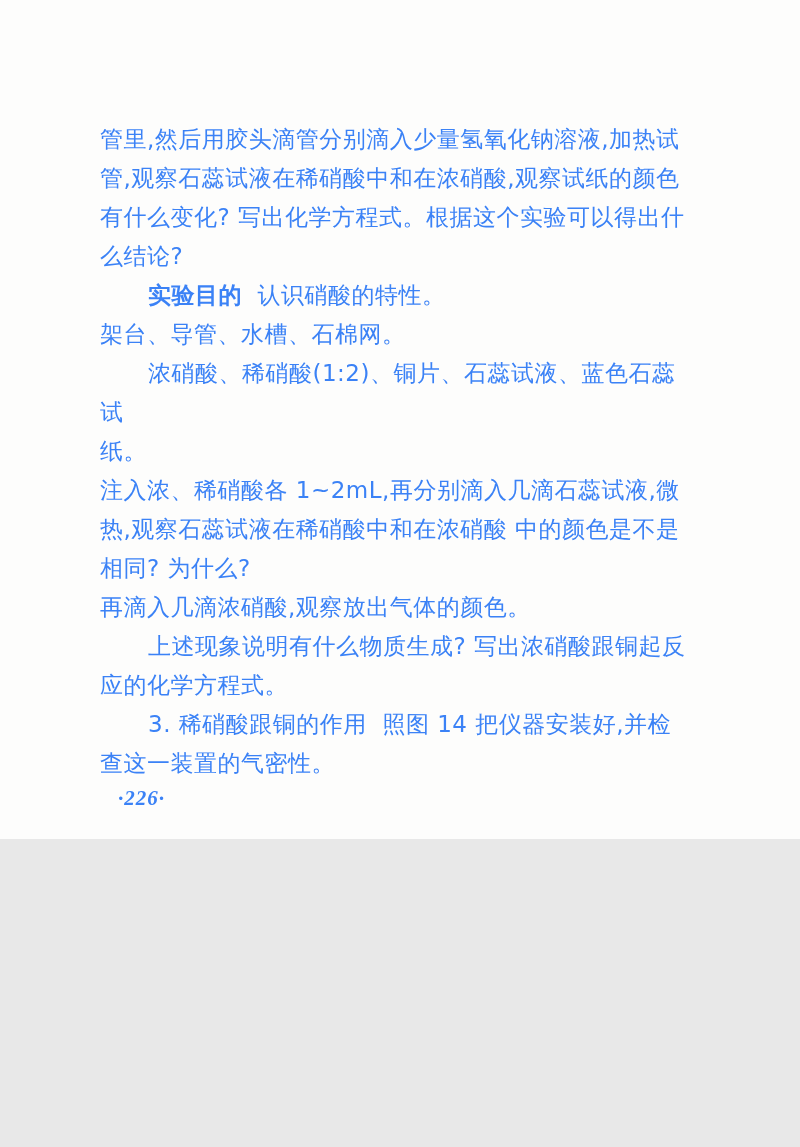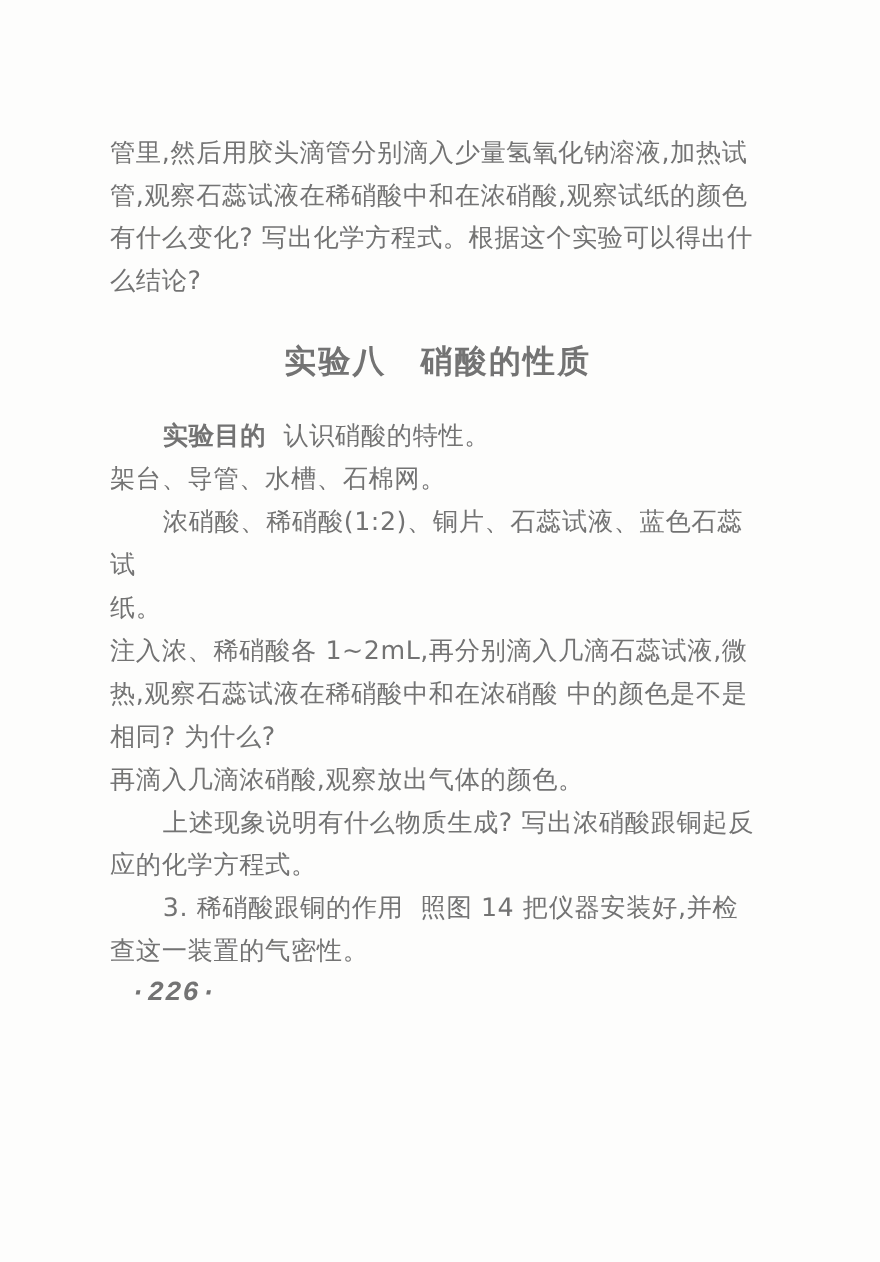--- a/index.html
+++ b/index.html
@@ -3,27 +3,27 @@
 <meta charset="utf-8">
 <style>
   html, body {
     margin: 0;
     padding: 0;
     background: #e8e8e8;
   }
   .page {
     position: relative;
     width: 800px;
-    height: 1147px;
+    height: 839px;
     margin: 0 auto;
     background: #fdfdfc;
     overflow: hidden;
     box-sizing: border-box;
     padding: 120px 104px 0 100px;
-    color: #737373;
+    color: #3b82f6;
     font-family: "DejaVu Sans", "Liberation Sans", sans-serif;
   }
   .text-blocks {
     width: 100%;
   }
   .block {
     margin: 0;
   }
   .line {
     font-size: 23px;
@@ -42,39 +42,38 @@
     font-weight: bold;
     text-align: center;
     line-height: 44px;
     margin: 30px 0 28px 0;
     letter-spacing: 2px;
     white-space: pre-wrap;
   }
   .page-number {
     margin-top: 3px;
     padding-left: 18px;
-    font-family: Liberation Mono, monospace;
+    font-family: Liberation Serif, serif;
     font-style: italic;
     font-weight: bold;
-    font-size: 25px;
+    font-size: 21px;
     letter-spacing: 1px;
   }
 </style>
 </head>
 <body>
 
 <div class="page">
   <div class="text-blocks">
       <div class="block">
         <div class="line"><span class="seg">管里,然后用胶头滴管分别滴入少量氢氧化钠溶液,加热试</span></div>
         <div class="line"><span class="seg">管,观察石蕊试液在稀硝酸中和在浓硝酸,观察试纸的颜色</span></div>
         <div class="line"><span class="seg">有什么变化? 写出化学方程式。根据这个实验可以得出什</span></div>
         <div class="line"><span class="seg">么结论?</span></div>
       </div>
-      <div class="doc-title">实验八　硝酸的性质</div>
       <div class="block">
         <div class="line indent"><span class="seg bold">实验目的</span><span class="seg">  认识硝酸的特性。</span></div>
       </div>
       <div class="block">
         <div class="line"><span class="seg">架台、导管、水槽、石棉网。</span></div>
       </div>
       <div class="block">
         <div class="line indent"><span class="seg">浓硝酸、稀硝酸(1:2)、铜片、石蕊试液、蓝色石蕊试</span></div>
         <div class="line"><span class="seg">纸。</span></div>
       </div>

